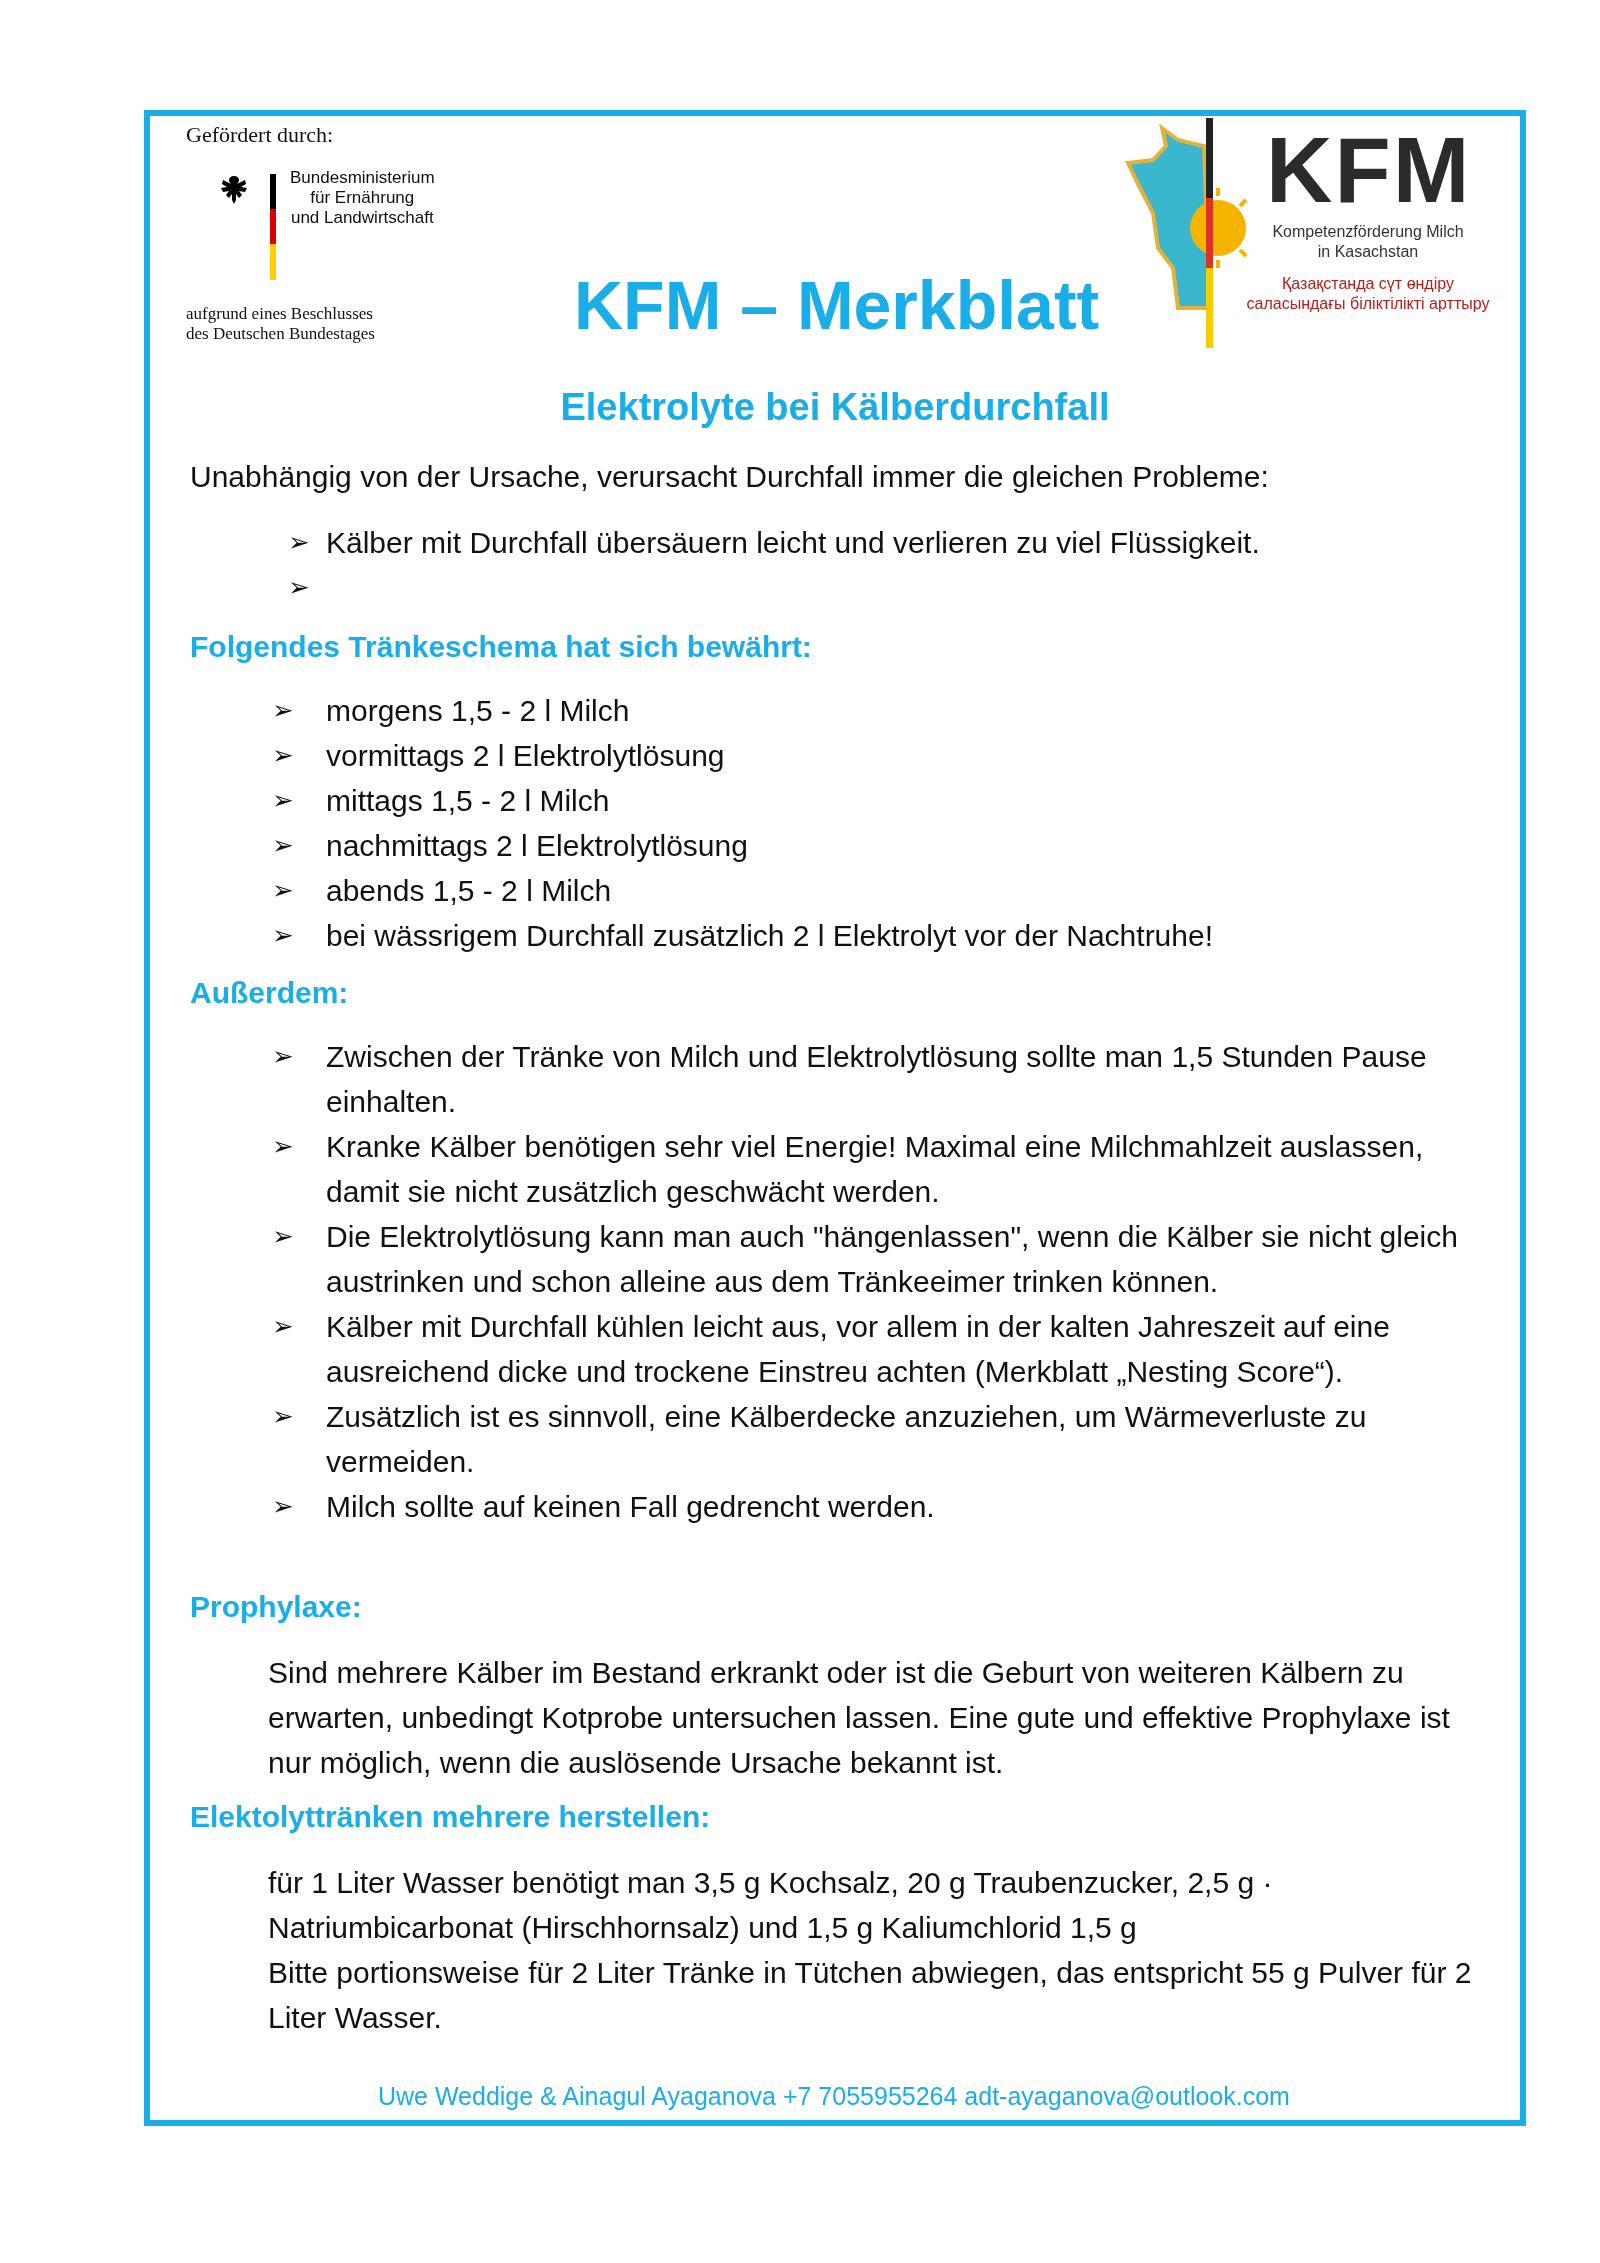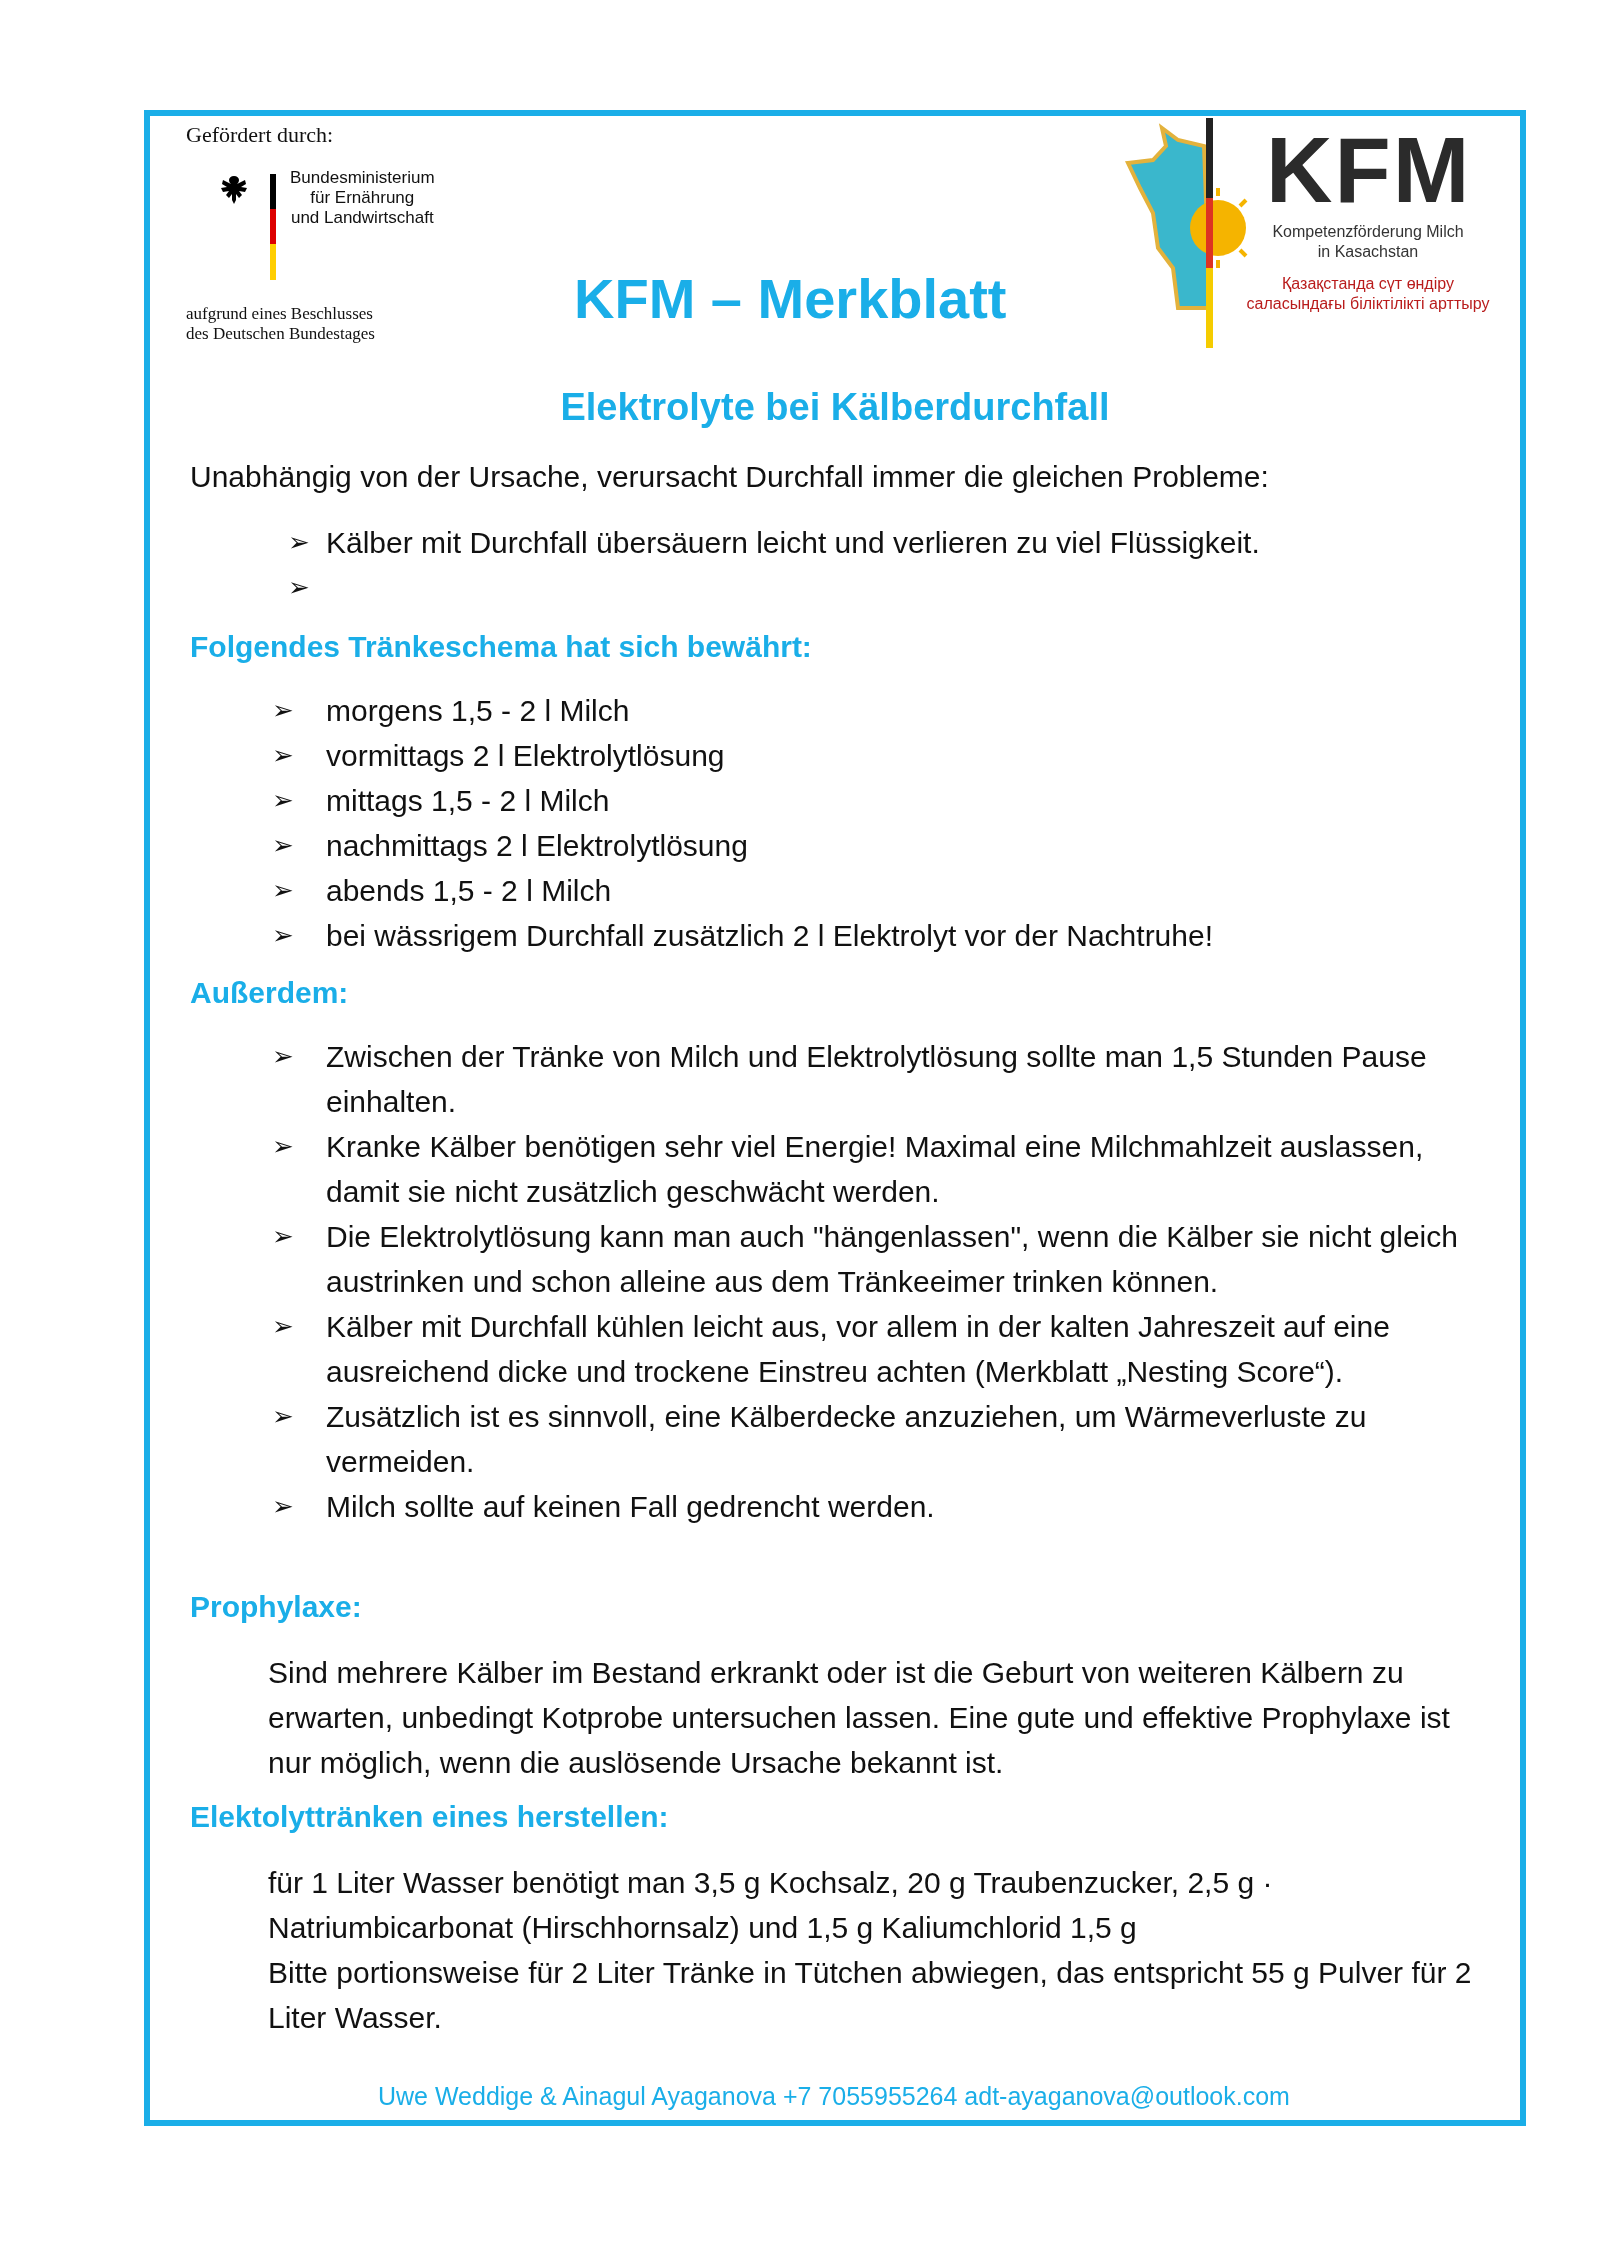--- a/index.html
+++ b/index.html
@@ -5,21 +5,21 @@
   html, body { margin: 0; padding: 0; background: #ffffff; }
   body { width: 1600px; height: 2263px; position: relative; font-family: "Liberation Sans", sans-serif; color: #111; }
   .frame { position: absolute; left: 144px; top: 110px; width: 1382px; height: 2016px; border: 6px solid #1aaee8; box-sizing: border-box; }
   .abs { position: absolute; }
   .gefoerdert { left: 186px; top: 122px; font-family: "Liberation Serif", serif; font-size: 22px; }
   .ministry { left: 214px; top: 168px; display: flex; align-items: flex-start; text-align: center; }
   .eagle { width: 40px; height: 40px; margin-top: 4px; }
   .flagbar { width: 6px; height: 106px; margin: 6px 14px 0 16px; background: linear-gradient(#000 0 33%, #dd0000 33% 66%, #ffce00 66% 100%); }
   .ministry-text { font-family: "Liberation Sans", sans-serif; font-size: 17px; line-height: 20px; }
   .beschluss { left: 186px; top: 304px; font-family: "Liberation Serif", serif; font-size: 17px; line-height: 20px; }
-  .kfm-title { left: 574px; top: 266px; font-size: 56px; font-weight: bold; color: #1aaee8; }
+  .kfm-title { left: 574px; top: 266px; font-size: 68px; font-weight: bold; color: #1aaee8; }
   .logo-right { left: 1118px; top: 118px; width: 400px; height: 230px; }
   .logo-kfm { position: absolute; left: 148px; top: 0; font-size: 92px; font-weight: bold; color: #2b2b2b; letter-spacing: 2px; }
   .logo-sub { position: absolute; left: 95px; top: 104px; width: 310px; text-align: center; font-size: 16px; line-height: 20px; color: #333; }
   .logo-kz { position: absolute; left: 95px; top: 156px; width: 310px; text-align: center; font-size: 16px; line-height: 20px; color: #b91c1c; }
   .subtitle { left: 0; width: 1670px; text-align: center; top: 386px; font-size: 38px; font-weight: bold; color: #1aaee8; }
   .intro { left: 190px; top: 460px; font-size: 30px; }
   .arrow-list { position: absolute; margin: 0; padding: 0; list-style: none; font-size: 30px; }
   .arrow-list li { position: relative; line-height: 45px; }
   .arrow-list li .bullet { position: absolute; left: -44px; top: 0; font-size: 26px; }
   .list1 { left: 326px; top: 520px; }
@@ -116,19 +116,19 @@
   <li><span class="bullet">➢</span><span>Kranke Kälber benötigen sehr viel Energie! Maximal eine Milchmahlzeit auslassen, damit sie nicht zusätzlich geschwächt werden.</span></li>
   <li><span class="bullet">➢</span><span>Die Elektrolytlösung kann man auch "hängenlassen", wenn die Kälber sie nicht gleich austrinken und schon alleine aus dem Tränkeeimer trinken können.</span></li>
   <li><span class="bullet">➢</span><span>Kälber mit Durchfall kühlen leicht aus, vor allem in der kalten Jahreszeit auf eine ausreichend dicke und trockene Einstreu achten (Merkblatt „Nesting Score“).</span></li>
   <li><span class="bullet">➢</span><span>Zusätzlich ist es sinnvoll, eine Kälberdecke anzuziehen, um Wärmeverluste zu vermeiden.</span></li>
   <li><span class="bullet">➢</span><span>Milch sollte auf keinen Fall gedrencht werden.</span></li>
 </ul>
 
 <div class="abs h2 head-prophy">Prophylaxe:</div>
 <div class="abs prophy">Sind mehrere Kälber im Bestand erkrankt oder ist die Geburt von weiteren Kälbern zu erwarten, unbedingt Kotprobe untersuchen lassen. Eine gute und effektive Prophylaxe ist nur möglich, wenn die auslösende Ursache bekannt ist.</div>
 
-<div class="abs h2 head-elek">Elektolyttränken eines herstellen:</div>
+<div class="abs h2 head-elek">Elektolyttränken mehrere herstellen:</div>
 <div class="abs recipe">
   <div>für 1 Liter Wasser benötigt man 3,5 g Kochsalz, 20 g Traubenzucker, 2,5 g · Natriumbicarbonat (Hirschhornsalz) und 1,5 g Kaliumchlorid 1,5 g</div>
   <div>Bitte portionsweise für 2 Liter Tränke in Tütchen abwiegen, das entspricht 55 g Pulver für 2 Liter Wasser.</div>
 </div>
 
 <div class="abs footer">Uwe Weddige &amp; Ainagul Ayaganova +7 7055955264 adt-ayaganova@outlook.com</div>
 
 </body></html>

